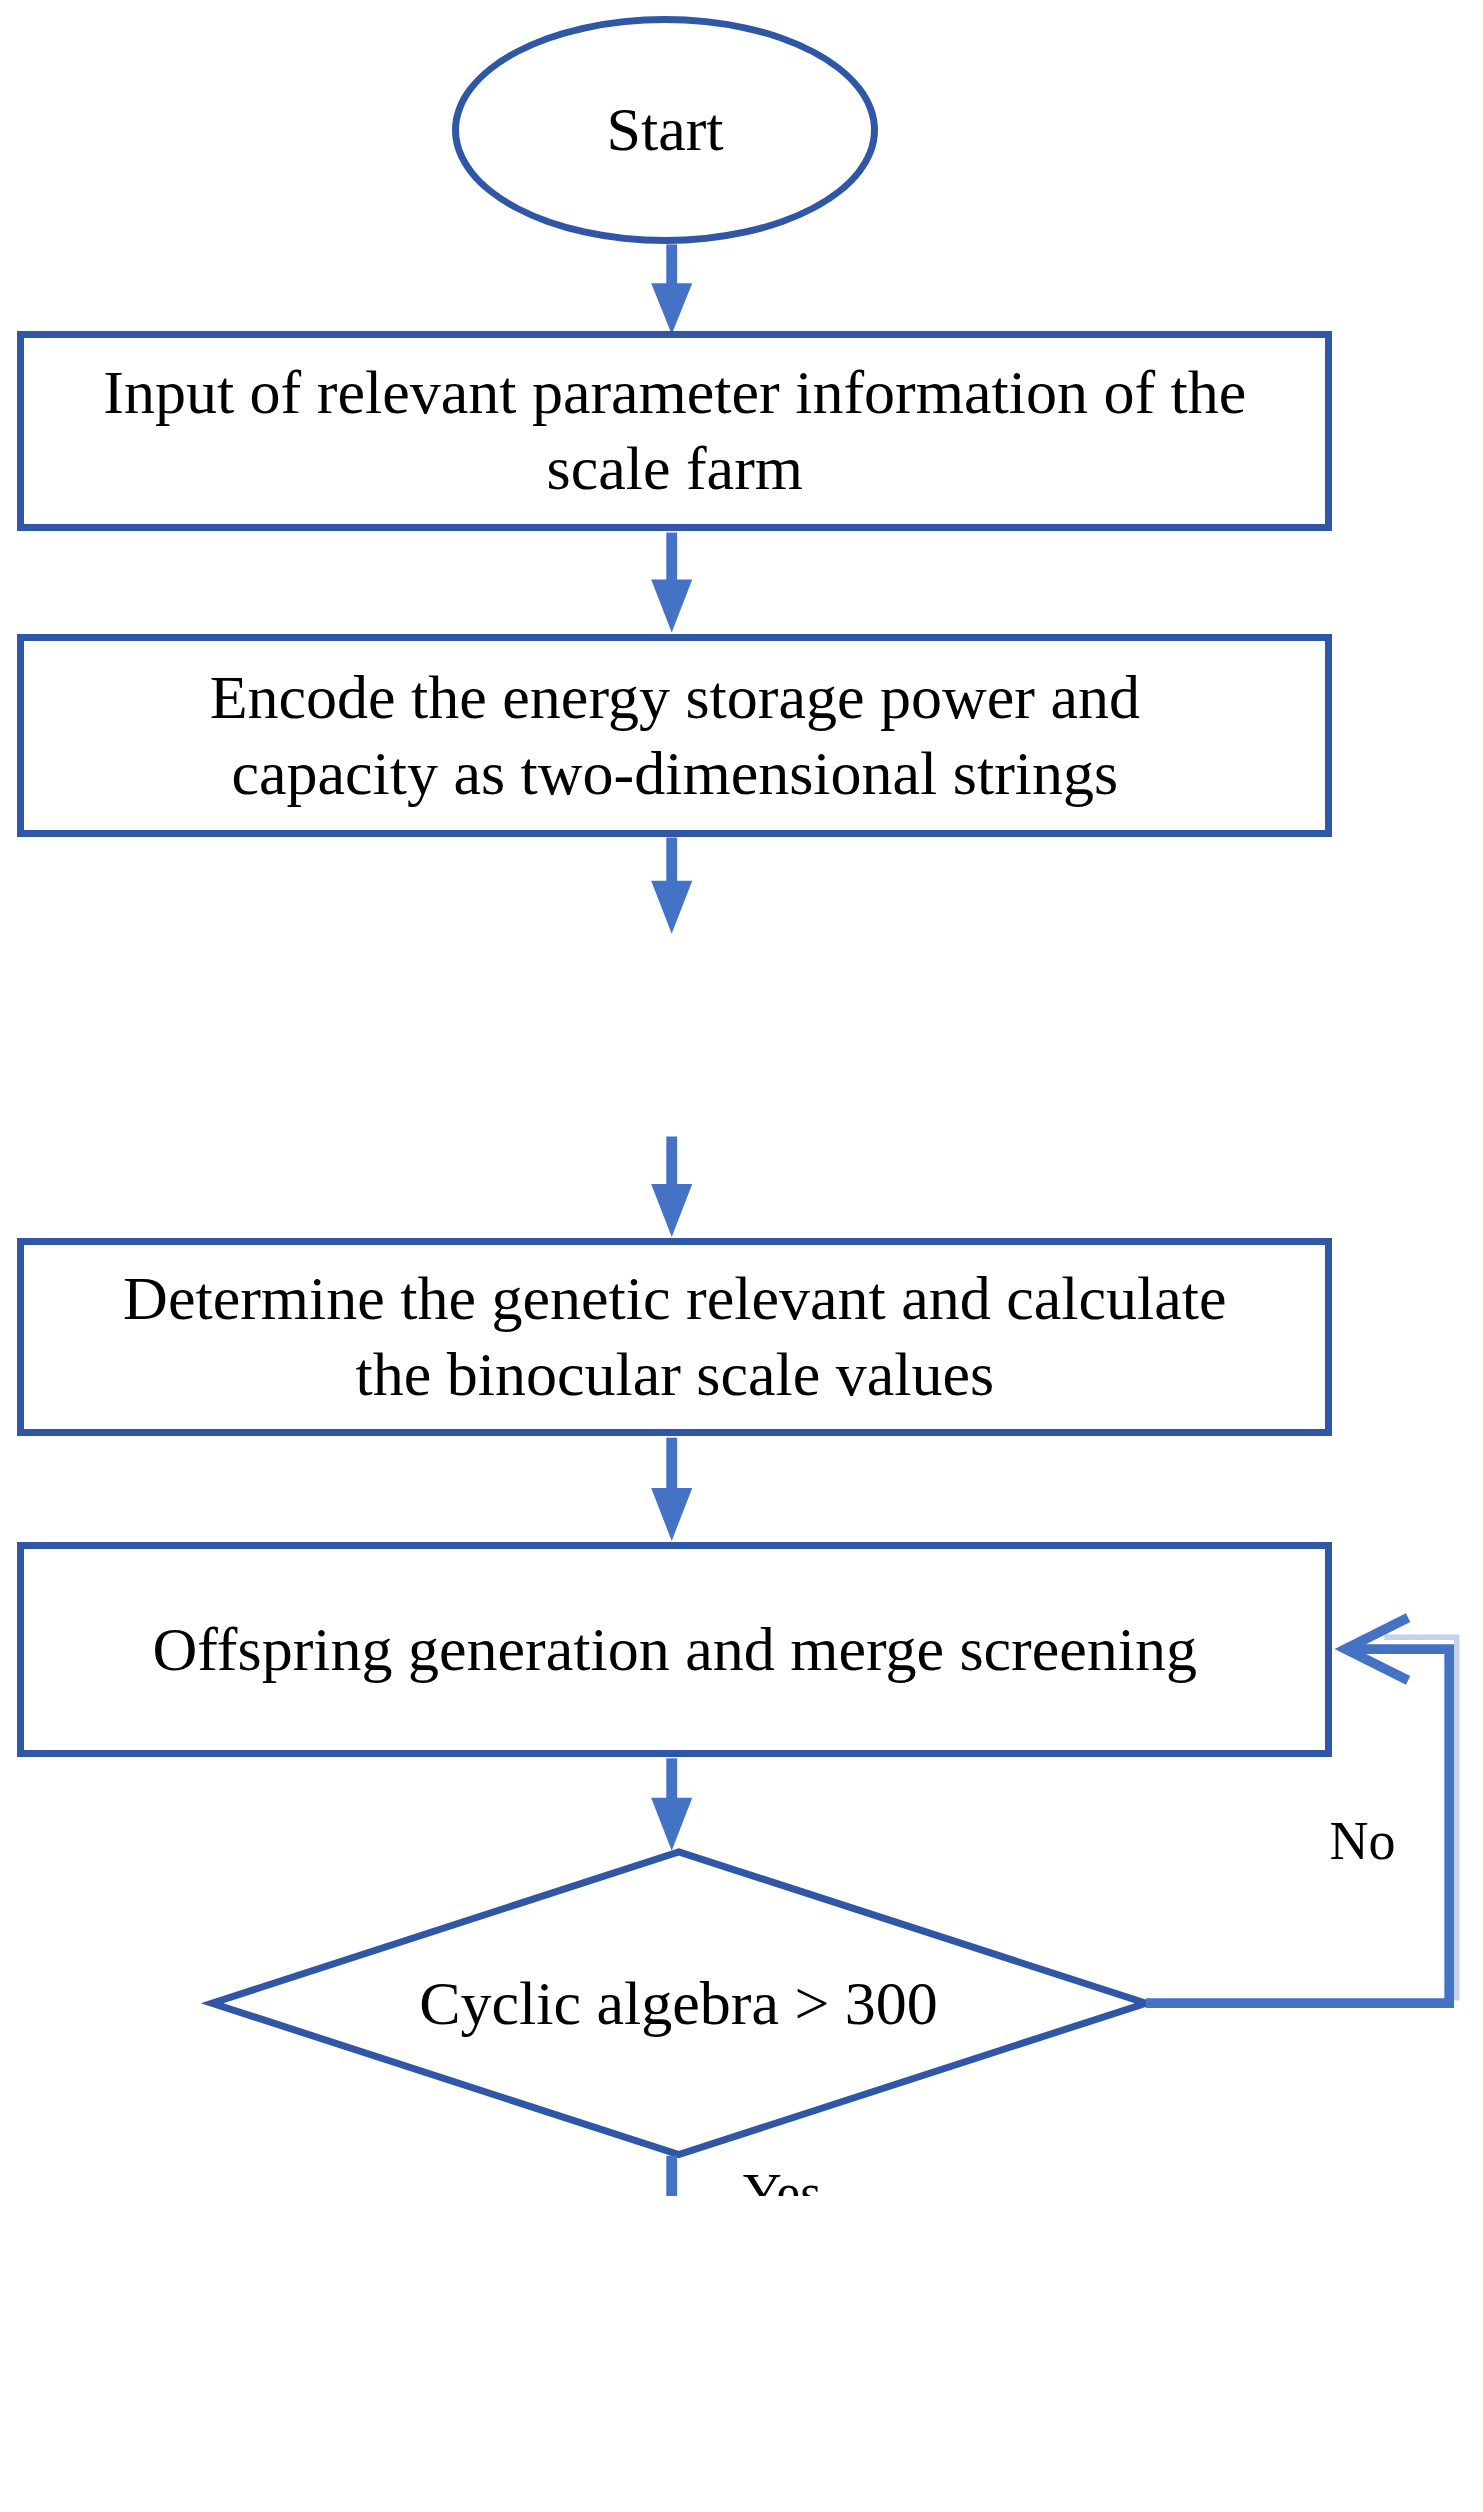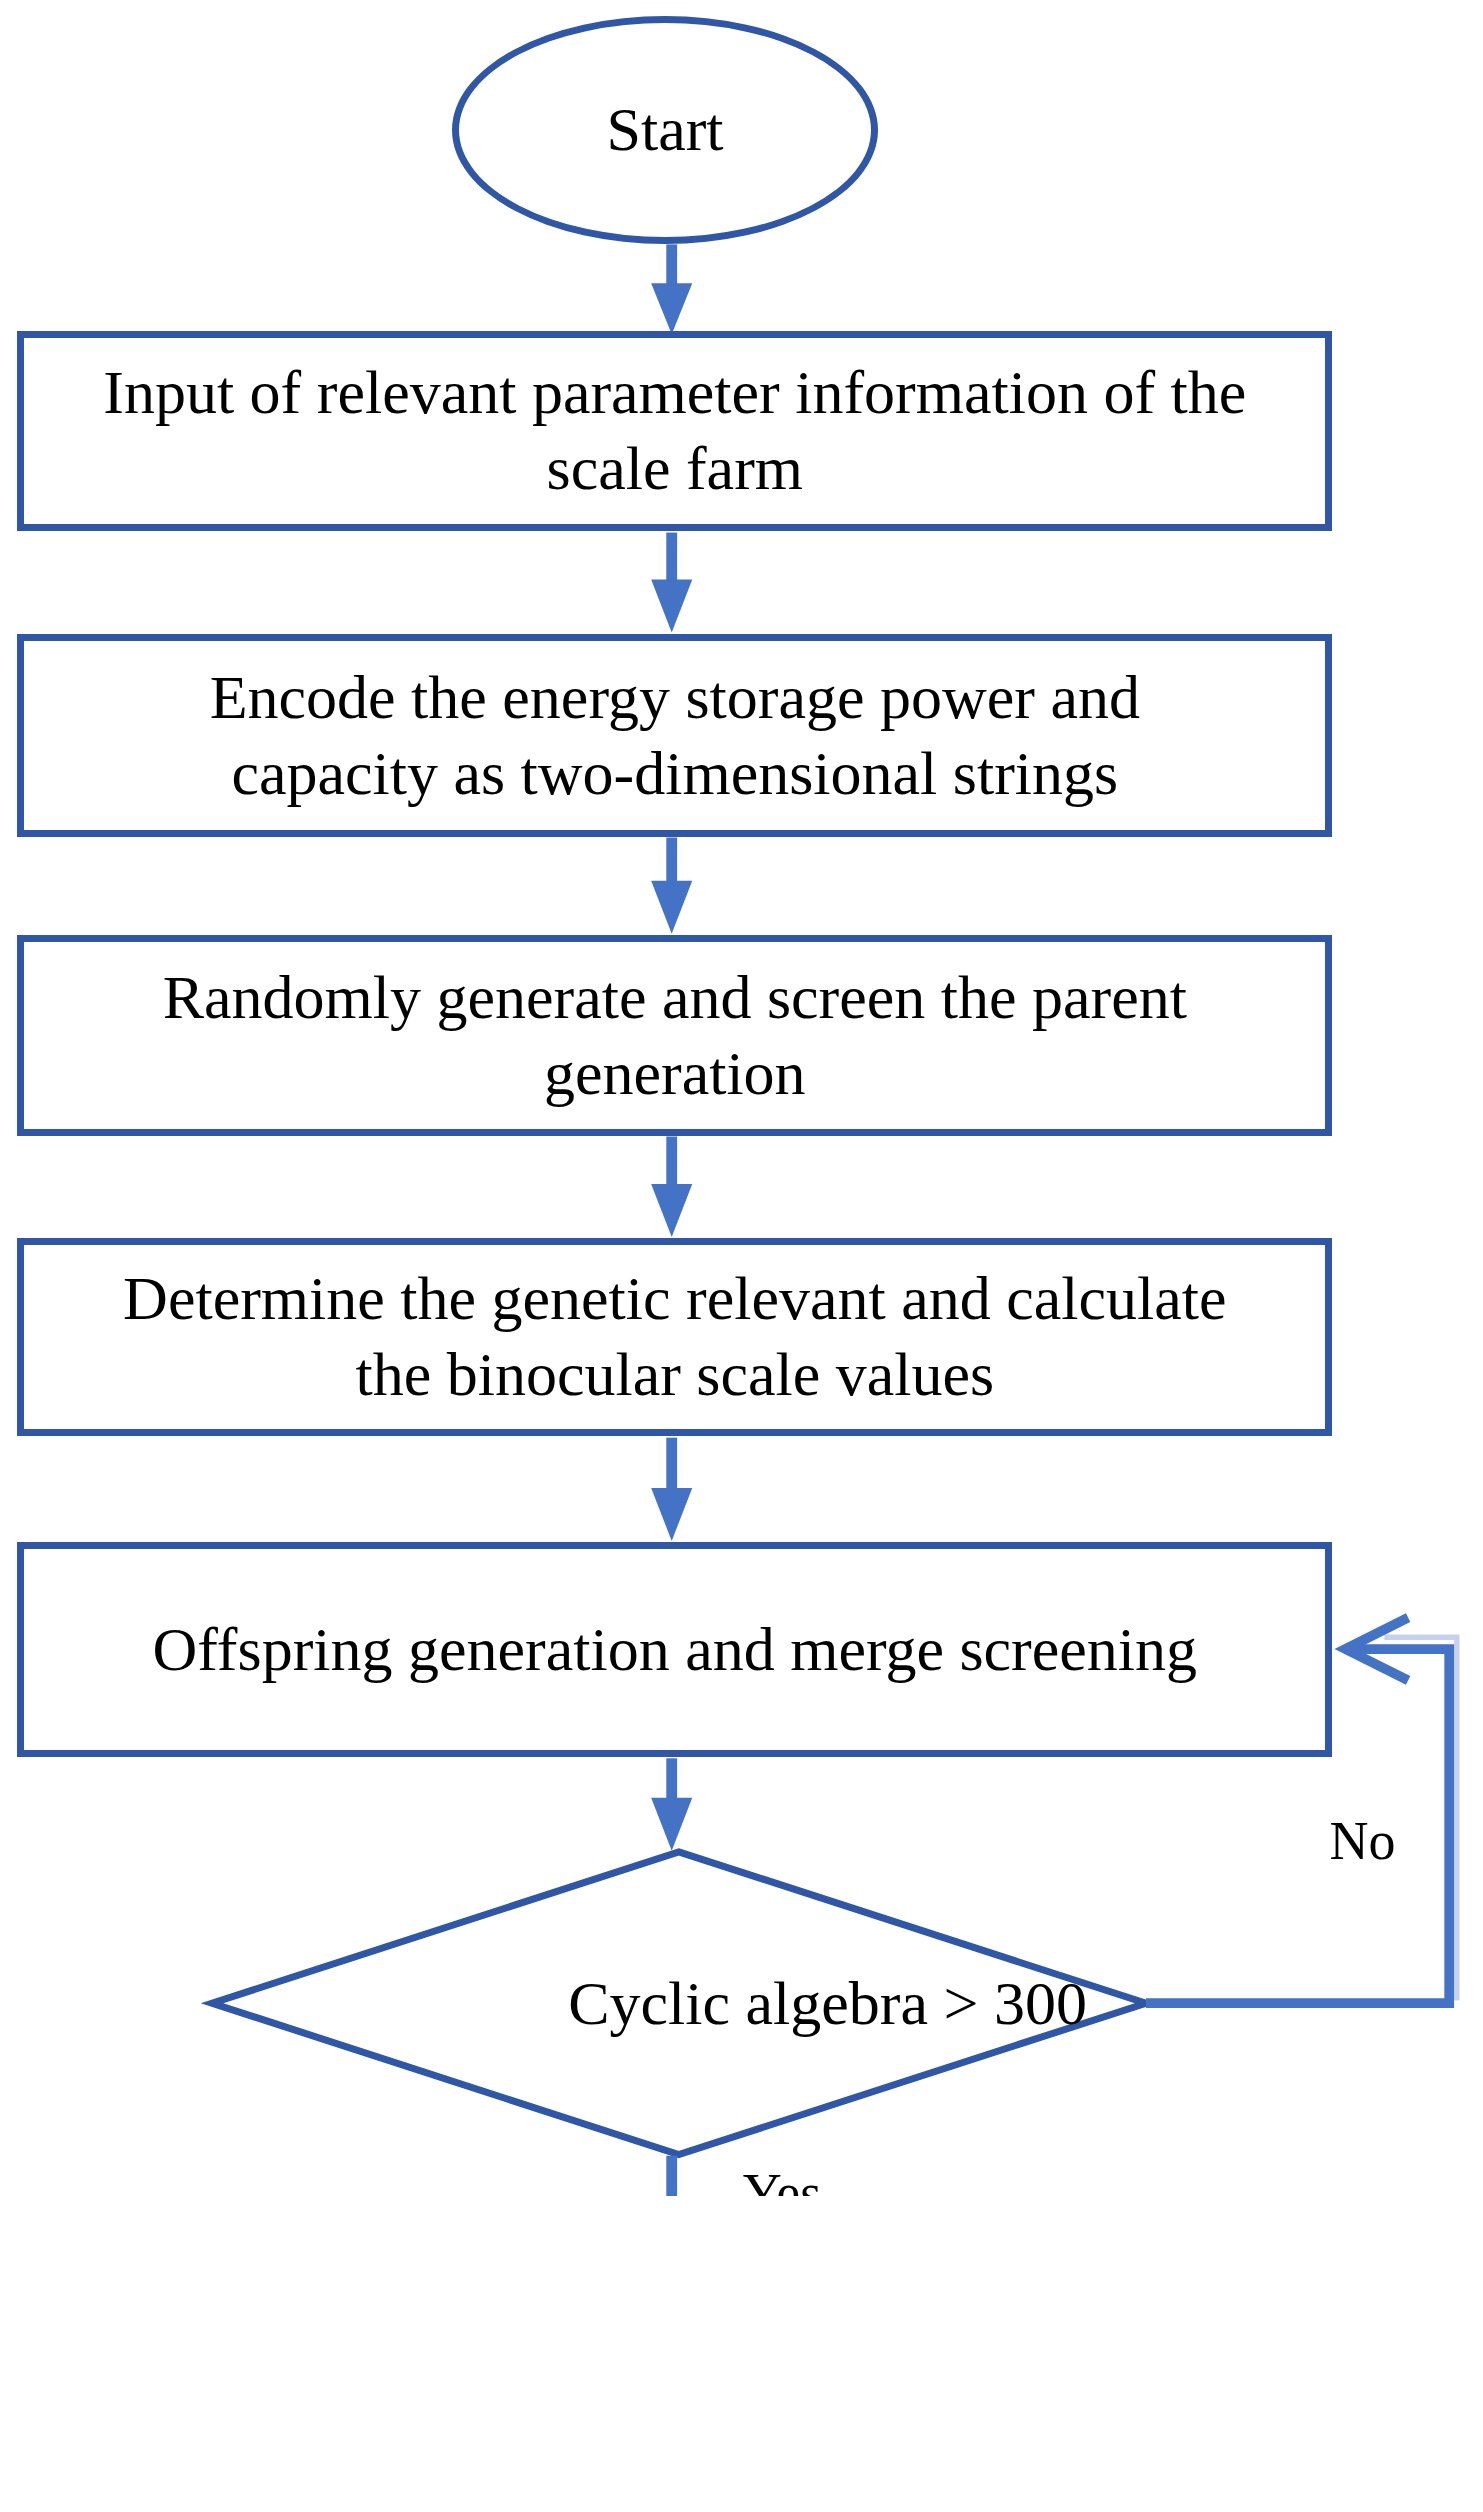--- a/index.html
+++ b/index.html
@@ -42,21 +42,21 @@
     display:flex;
     align-items:center;
     justify-content:center;
     text-align:center;
     font-size:54px;
     background:transparent;
   }
   .diamond-label{
     position:absolute;
     left:270px;top:1963px;width:817px;height:81px;
-    display:flex;align-items:center;justify-content:flex-end;
+    display:flex;align-items:center;justify-content:center;
     font-size:62px;text-align:center;
   }
   
   .n-start{left:452px;top:15.7px;width:426px;height:228px;}
   .n-input{top:331px;height:200px;}
   .n-encode{top:634px;height:203px;}
   .n-parent{top:935px;height:201px;}
   .n-operator{top:1238px;height:198px;}
   .n-offspring{top:1542px;height:215px;}
   .n-frontier{left:386px;top:2254px;width:654px;height:236px;}
@@ -122,24 +122,20 @@
   <div class="node rect n-input">
     <span>Input of relevant parameter information of the</span>
     <span>scale farm</span>
   </div>
 
   <div class="node rect n-encode">
     <span>Encode the energy storage power and</span>
     <span>capacity as two-dimensional strings</span>
   </div>
 
-  <div class="node rect n-parent">
-    <span>Randomly generate and screen the parent</span>
-    <span>generation</span>
-  </div>
 
   <div class="node rect n-operator">
     <span>Determine the genetic relevant and calculate</span>
     <span>the binocular scale values</span>
   </div>
 
   <div class="node rect n-offspring">
     <span>Offspring generation and merge screening</span>
   </div>
 

